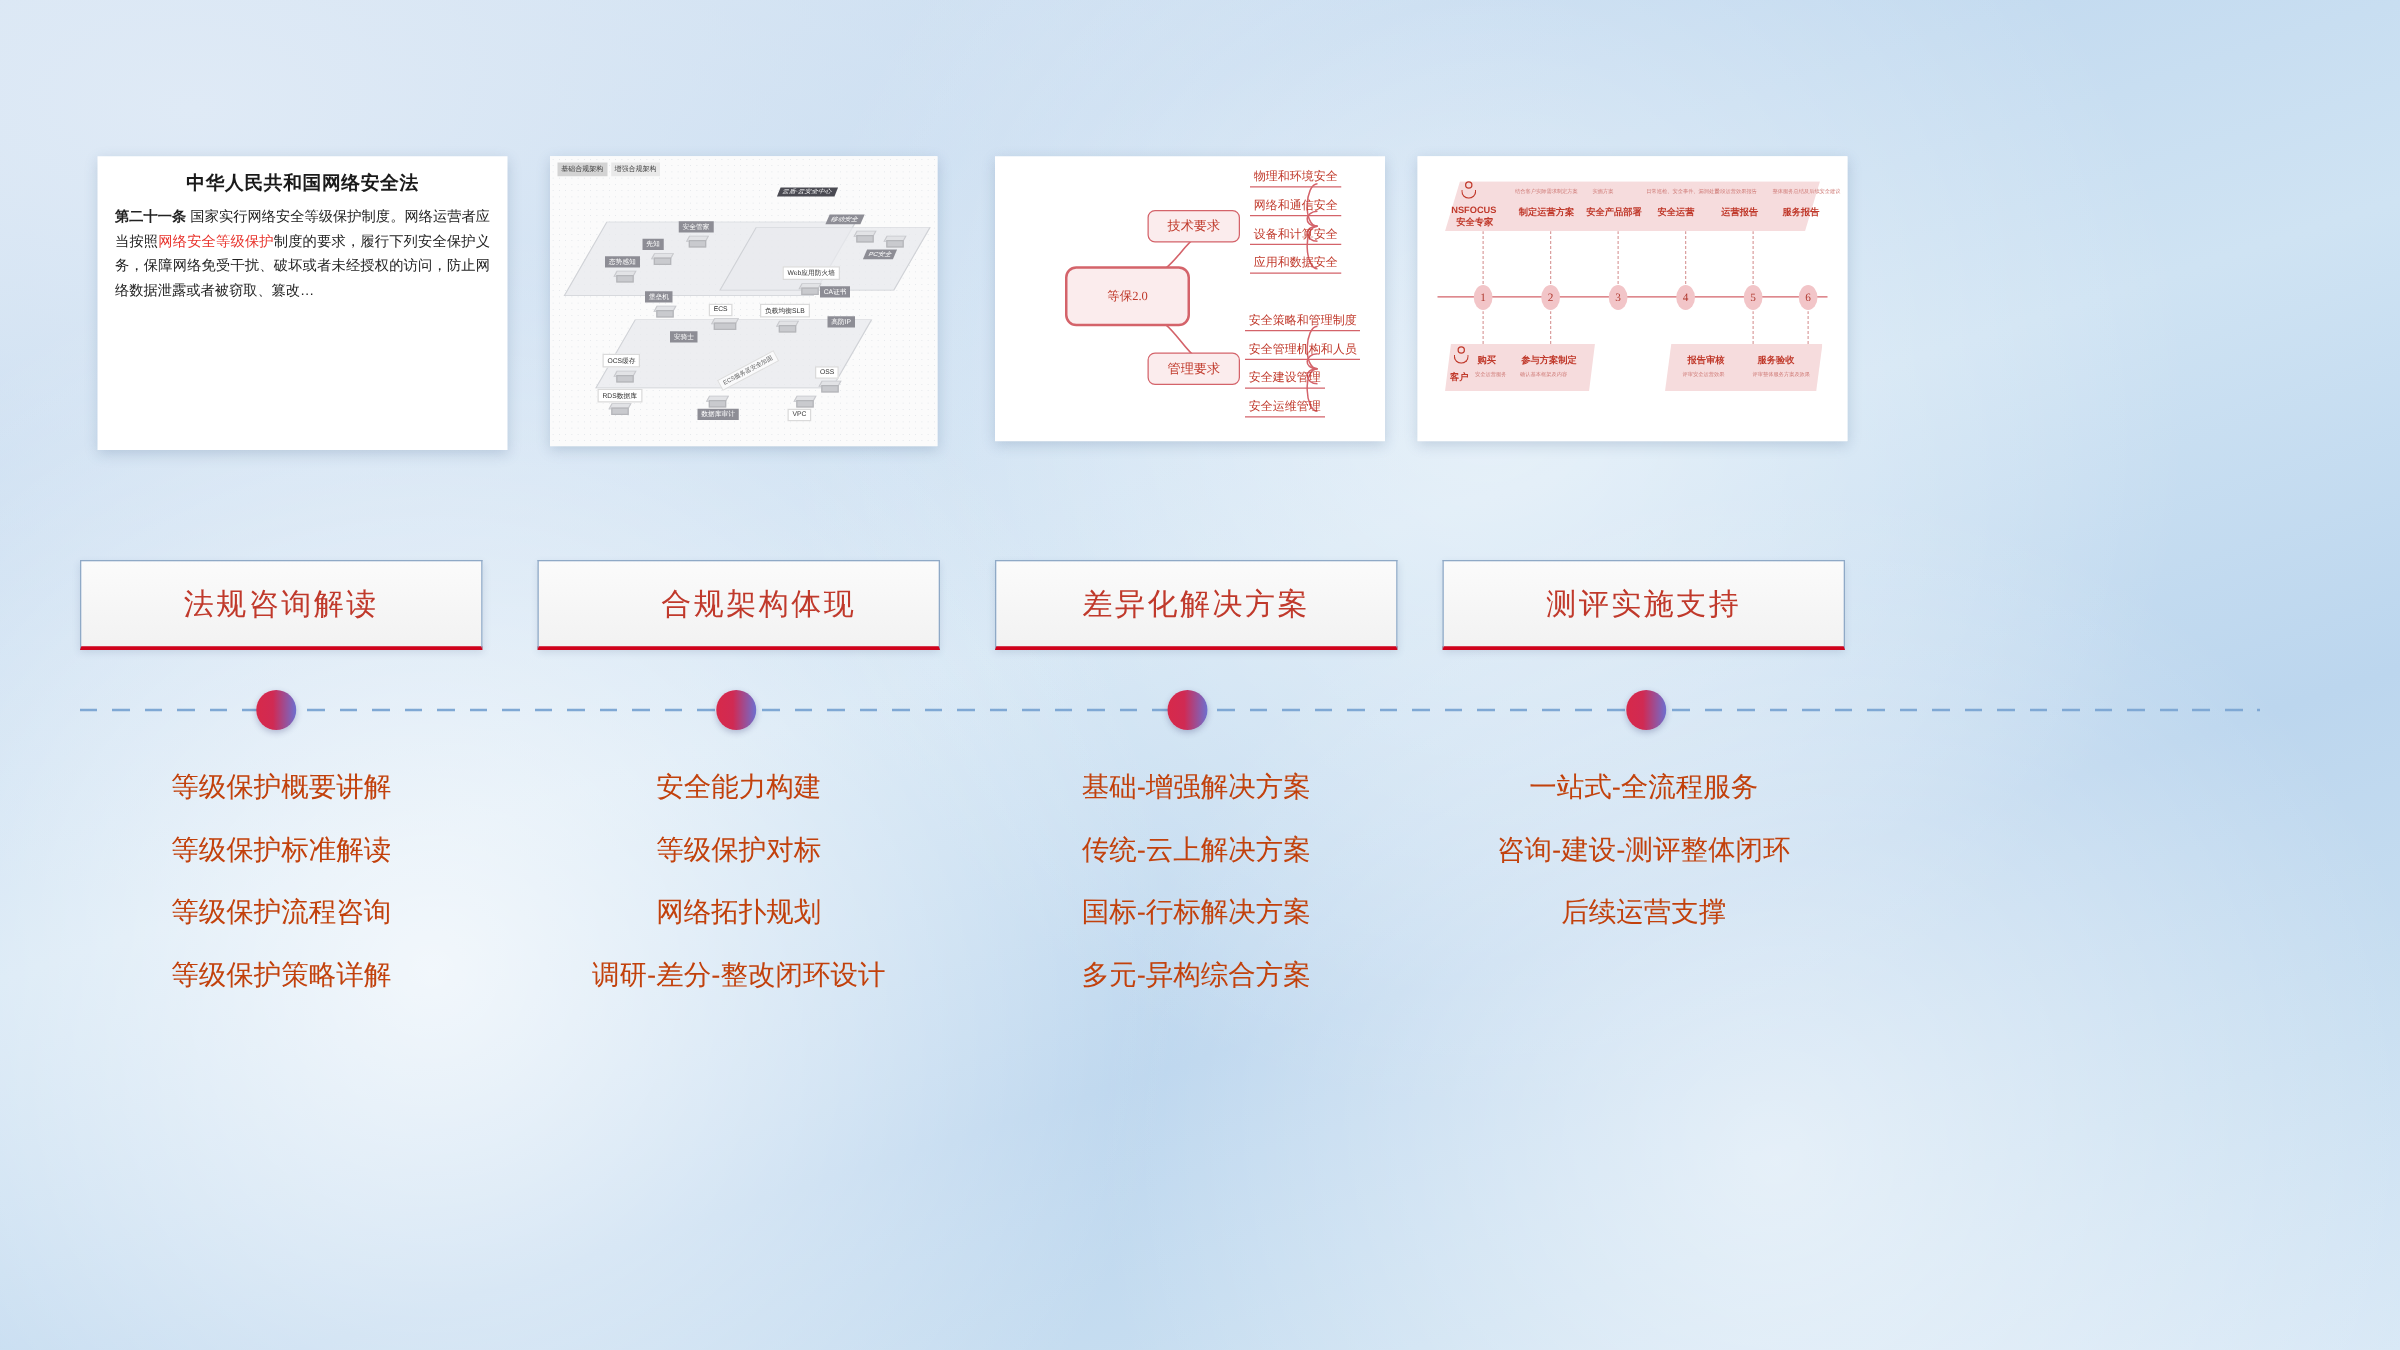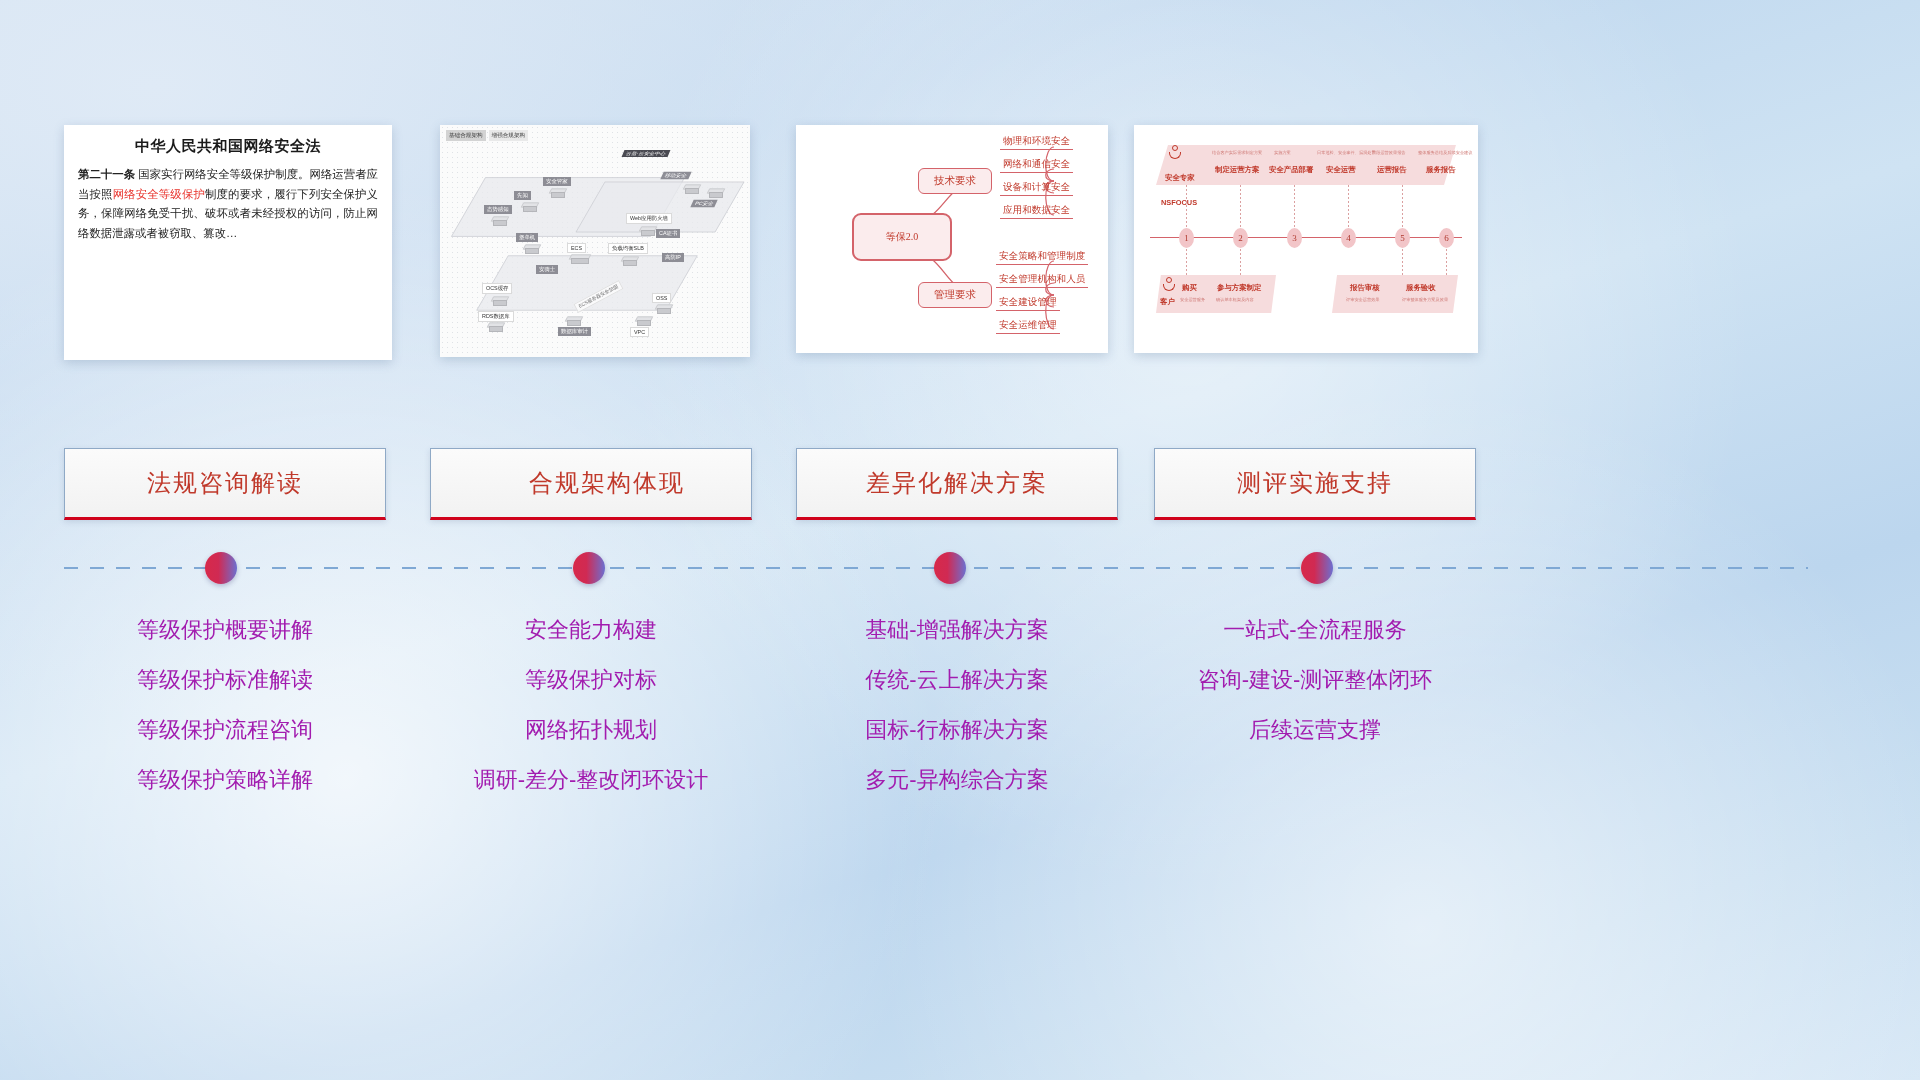--- a/index.html
+++ b/index.html
@@ -16,21 +16,21 @@
   }
   .stage { position:absolute; inset:0; }
 
   
   .cards { position:absolute; left:0; top:125px; width:1920px; height:240px; }
   .card {
     position:absolute; top:0; background:#fff;
     box-shadow:0 3px 10px rgba(60,90,130,0.22);
     overflow:hidden;
   }
-  .card-1 { left:64px;   width:328px; height:235px; }
+  .card-1 { left:78px;   width:328px; height:235px; }
   .card-2 { left:440px;  width:310px; height:232px; }
   .card-3 { left:796px;  width:312px; height:228px; }
   .card-4 { left:1134px; width:344px; height:228px; }
 
   
   .law { padding:12px 14px 8px 14px; }
   .law-title { text-align:center; font-size:15px; font-weight:bold; color:#1a1a1a; letter-spacing:.5px; margin-bottom:9px; }
   .law-p { font-size:11.4px; line-height:1.72; color:#222; text-align:justify; margin-bottom:3px; }
   .law-p b { font-weight:bold; }
   .law-p .hl { color:#e8312a; }
@@ -118,21 +118,21 @@
   .tl { position:absolute; left:64px; top:567px; width:1744px; height:2px;
         background:repeating-linear-gradient(90deg,#7fa8d4 0 14px, transparent 14px 26px); }
   .dot { position:absolute; top:552px; width:32px; height:32px; border-radius:50%;
          background:linear-gradient(90deg,#d7294a 0%, #d02a53 42%, #6d6fd0 100%);
          box-shadow:0 2px 5px rgba(60,60,120,.3); }
   .d1 { left:205px; } .d2 { left:573px; } .d3 { left:934px; } .d4 { left:1301px; }
 
   
   .lists { position:absolute; left:0; top:605px; width:1920px; }
   .list { position:absolute; text-align:center; }
-  .list div { font-size:22px; color:#a21caf; line-height:50px; white-space:nowrap; }
+  .list div { font-size:22px; color:#c2410c; line-height:50px; white-space:nowrap; }
   .l1 { left:64px;   width:322px; }
   .l2 { left:430px;  width:322px; }
   .l3 { left:796px;  width:322px; }
   .l4 { left:1154px; width:322px; }
 </style>
 </head>
 <body>
 
 <div class="stage">
 
@@ -289,21 +289,21 @@
     </div>
 
     <div class="card card-4">
       <div class="nsf">
 
         <div class="band top"></div>
         <div class="person" style="left:34px; top:20px;">
             <span class="h"></span>
             <span class="b"></span>
           </div>
-        <div class="nsf-t" style="left:27px; top:38px;margin-top:35px;">NSFOCUS</div>
+        <div class="nsf-t" style="left:27px; top:38px;">NSFOCUS</div>
         <div class="nsf-t" style="left:31px; top:48px;">安全专家</div>
 
         <div class="nsf-s" style="left:78px; top:25px;">结合客户实际需求制定方案</div>
         <div class="nsf-t" style="left:81px; top:40px;">制定运营方案</div>
         <div class="nsf-s" style="left:140px; top:25px;">实施方案</div>
         <div class="nsf-t" style="left:135px; top:40px;">安全产品部署</div>
         <div class="nsf-s" style="left:183px; top:25px;">日常巡检、安全事件、漏洞处置</div>
         <div class="nsf-t" style="left:192px; top:40px;">安全运营</div>
         <div class="nsf-s" style="left:238px; top:25px;">阶段运营效果报告</div>
         <div class="nsf-t" style="left:243px; top:40px;">运营报告</div>

